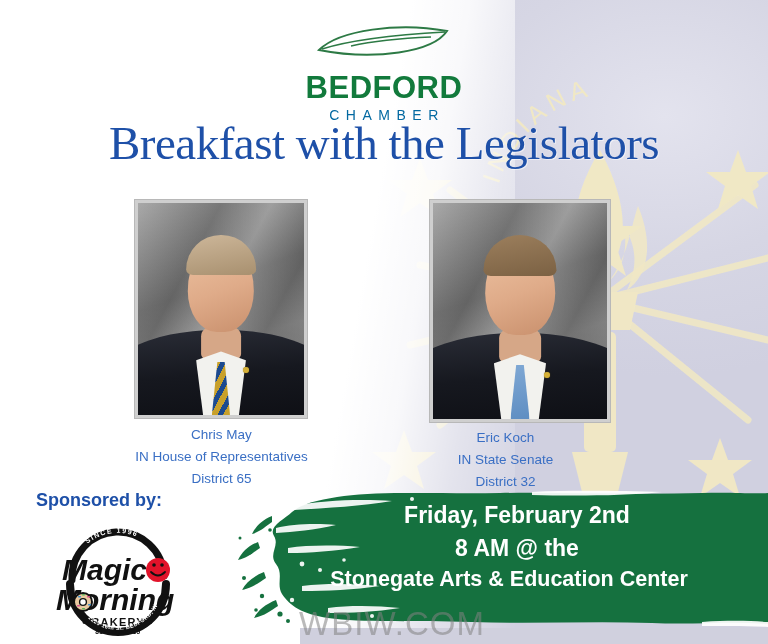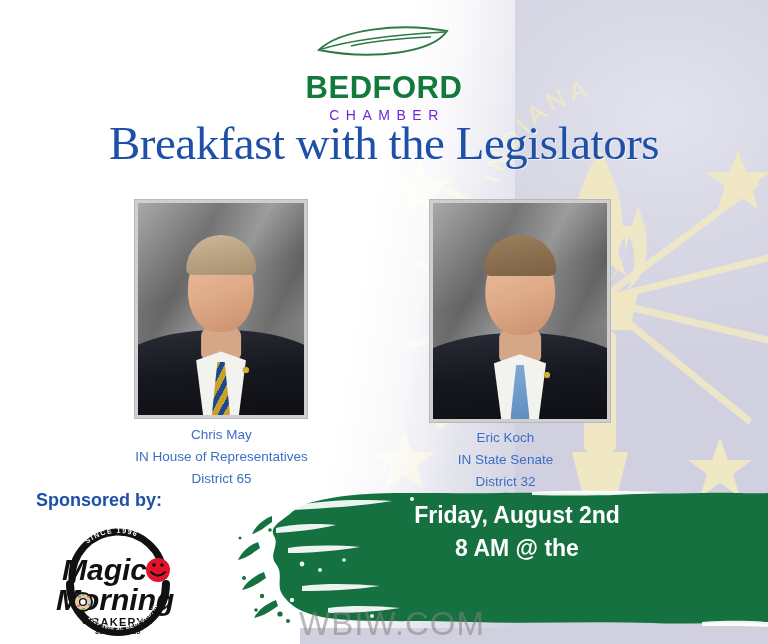--- a/index.html
+++ b/index.html
@@ -40,21 +40,21 @@
     display:flex; flex-direction:column; align-items:center;
   }
   .leaf-wrap { height:34px; }
   .chamber-name {
     font-family:"Liberation Sans", sans-serif;
     font-weight:bold; font-size:31px; letter-spacing:0.5px;
     color:#127a3c; line-height:1.05; margin-top:12px;
   }
   .chamber-sub {
     font-family:"Liberation Sans", sans-serif;
-    font-size:14px; letter-spacing:6.5px; color:#6d28d9;
+    font-size:14px; letter-spacing:6.5px; color:#0369a1;
     margin-top:2px; padding-left:6px;
   }
 
   
   .headline {
     position:absolute; top:116px; left:0; width:768px;
     text-align:center;
     font-family:"Liberation Serif", serif;
     font-weight:normal;
     font-size:47px;
@@ -374,22 +374,23 @@
           <circle cx="88" cy="80" r="2"></circle>
         <circle cx="112" cy="70" r="1.8"></circle>
           <circle cx="60" cy="110" r="2.2"></circle>
         <circle cx="140" cy="126" r="2"></circle>
           <circle cx="180" cy="9" r="2"></circle>
         <path d="M300 2 C340 0 390 1 430 2 C390 6 340 6 300 5 Z"></path>
         <path d="M470 132 C500 130 520 131 536 132 L536 137 C510 136 490 136 470 136 Z"></path>
       </g>
     </svg>
     <div class="banner-text">
-      <div class="bl1">Friday, August 2nd</div>
+      <div class="bl1">Friday, February 2nd</div>
       <div class="bl2">8 AM @ the</div>
+      <div class="bl3">Stonegate Arts &amp; Education Center</div>
     </div>
   </div>
 
   <div class="strip-bottom"></div>
 
   <div class="watermark">WBIW.COM</div>
 
 </div>
 
 </body></html>

